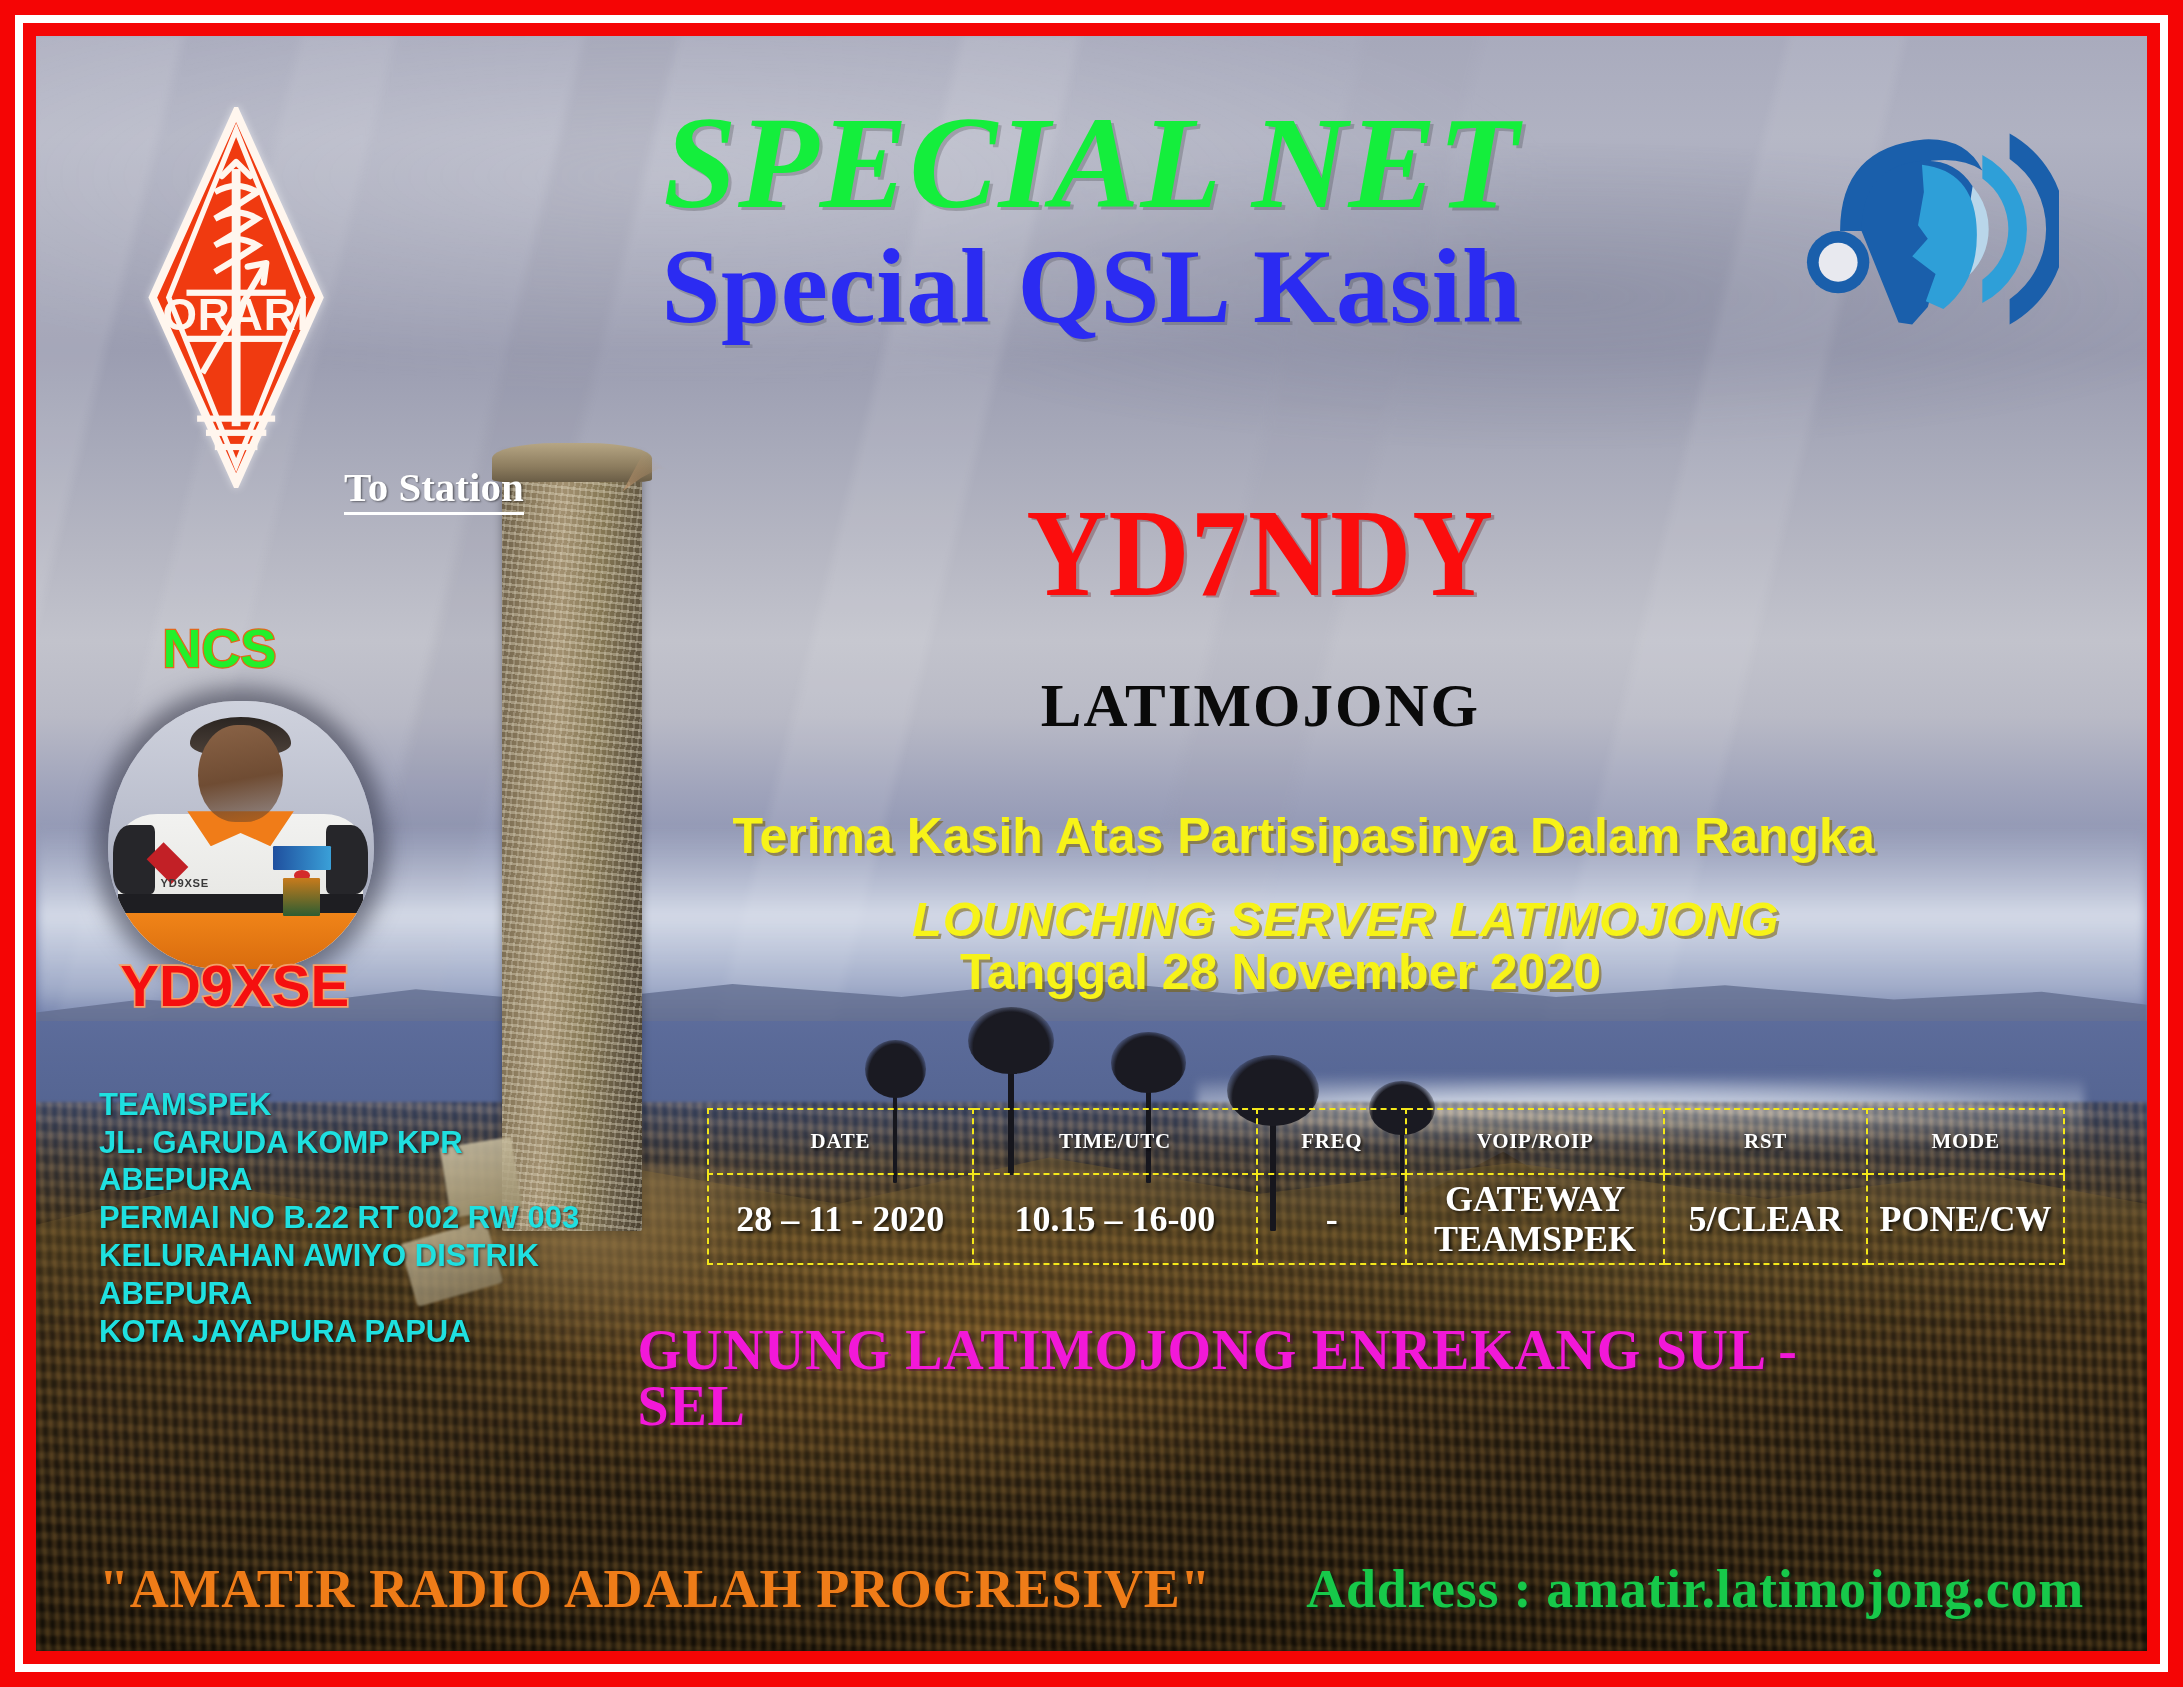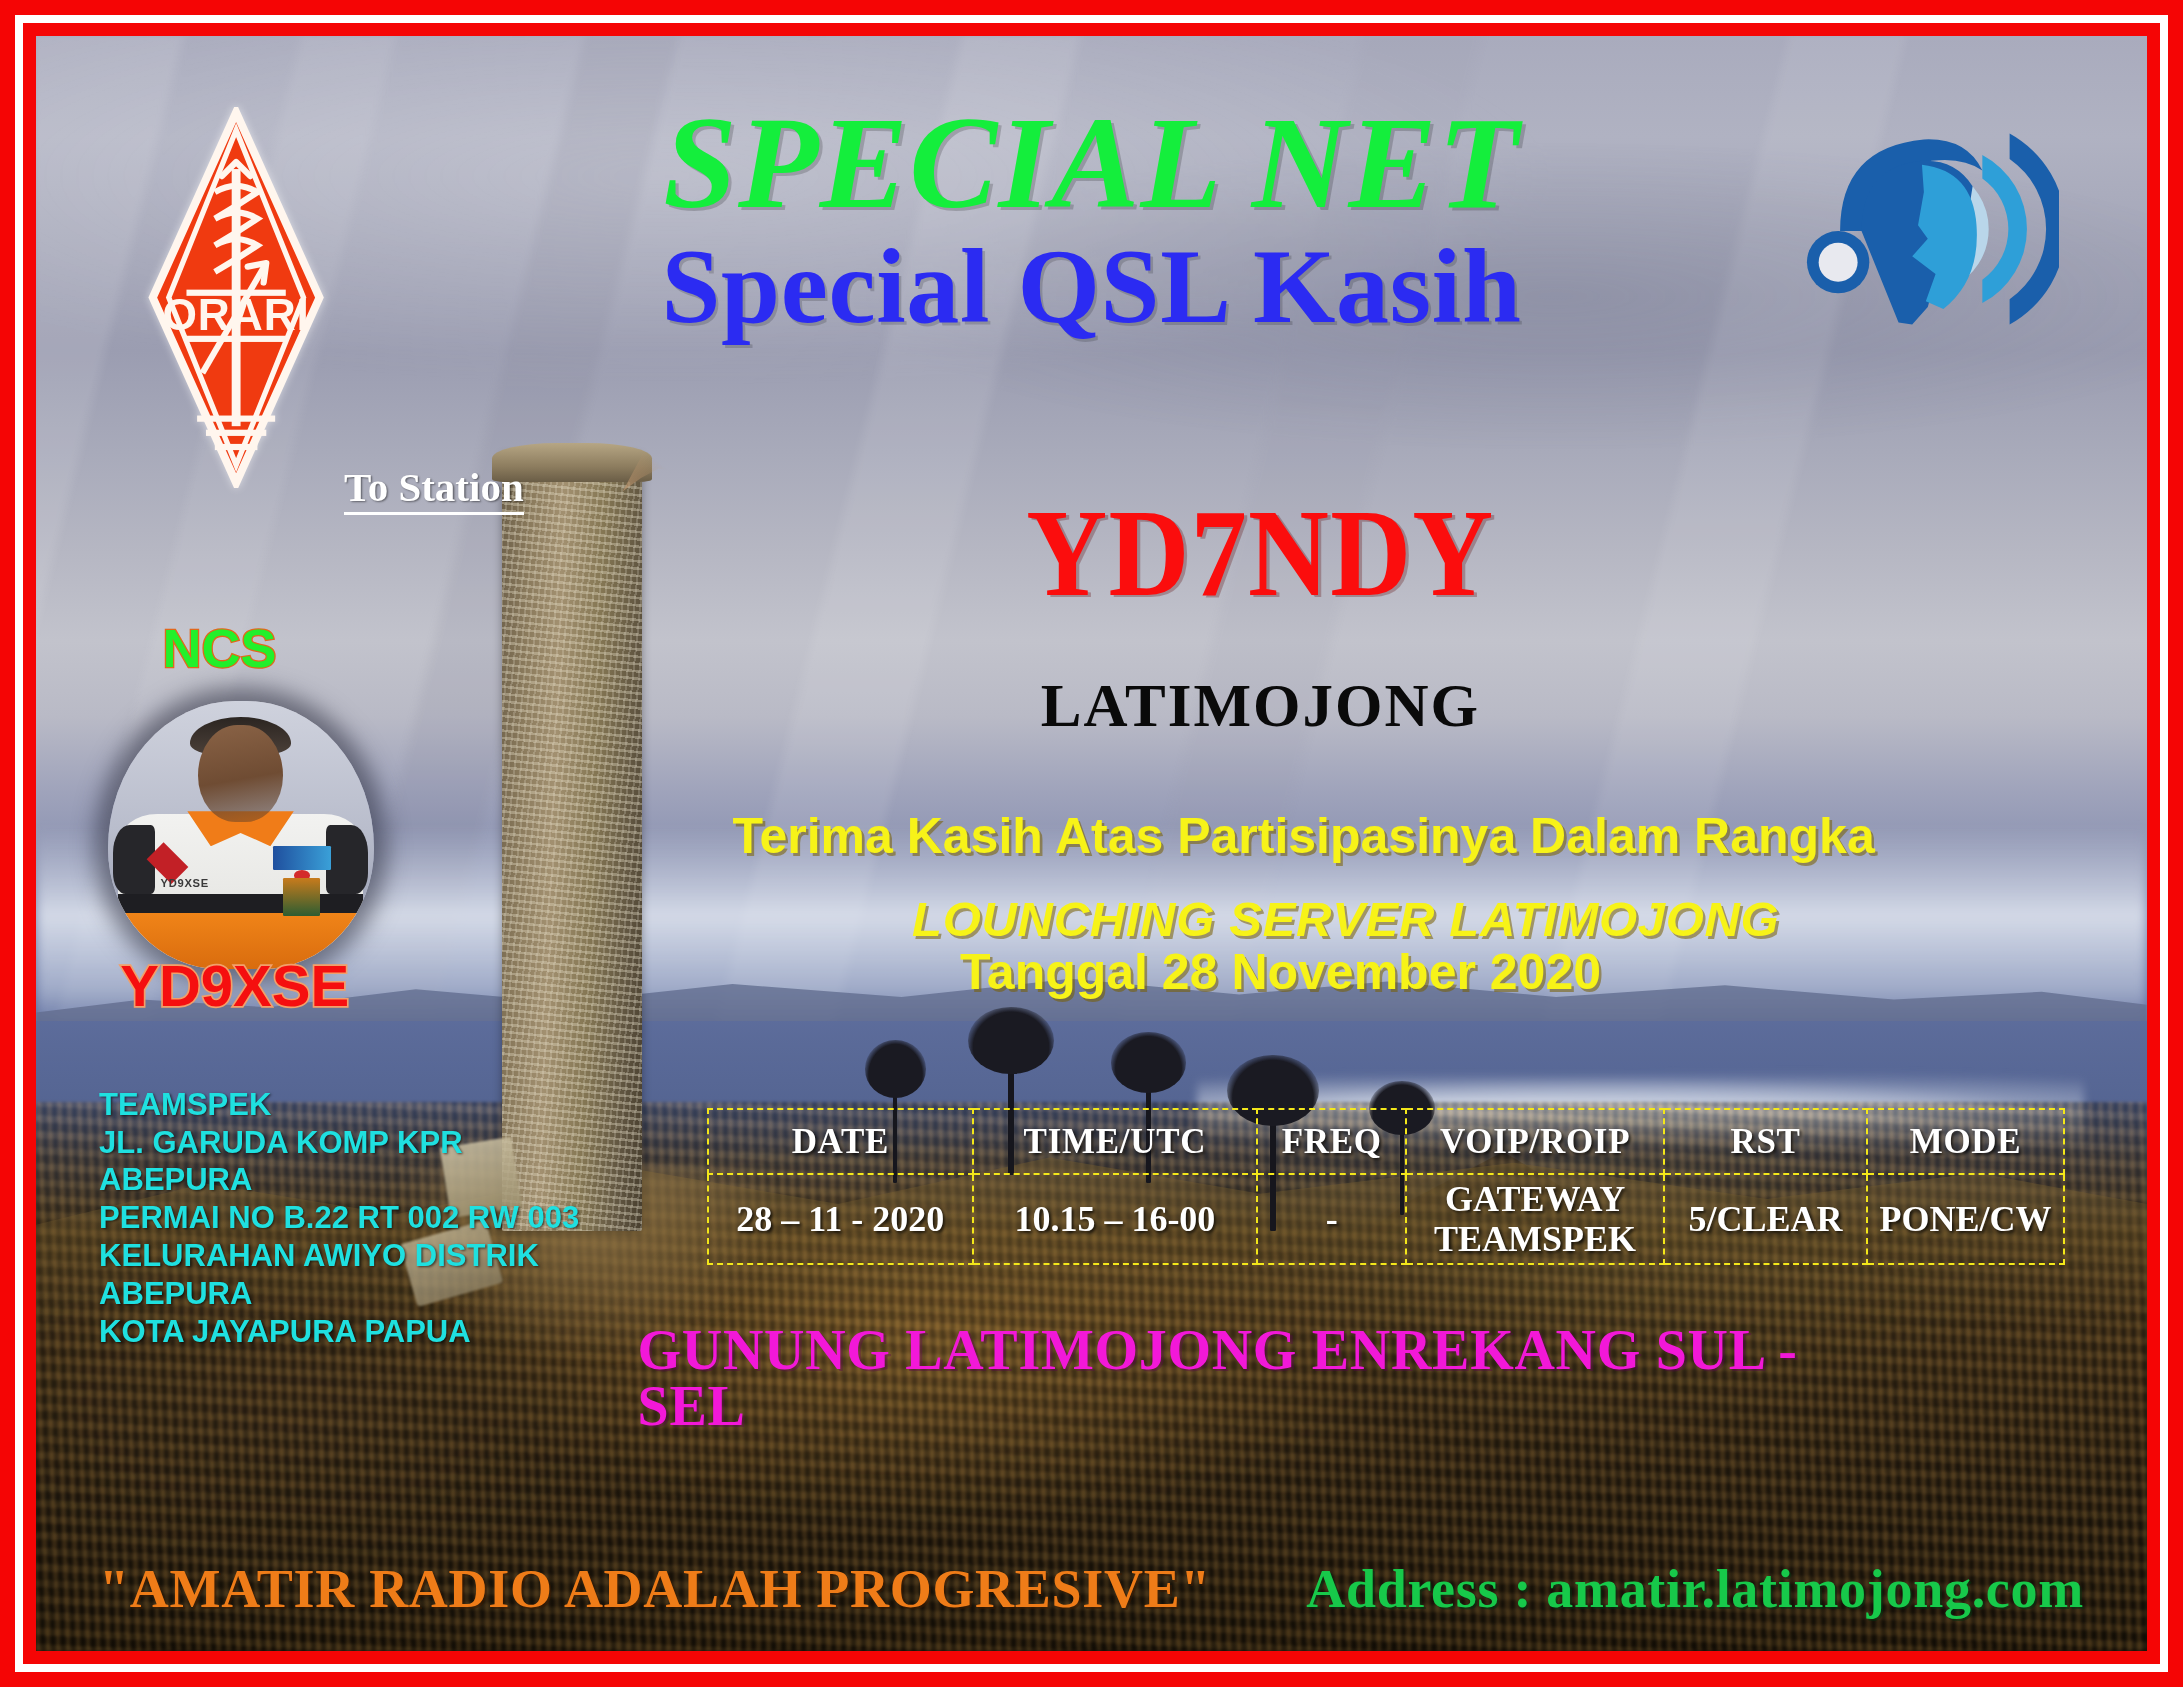--- a/index.html
+++ b/index.html
@@ -289,21 +289,21 @@
   
   .logtable{
     position:absolute;left:31.8%;top:66.4%;width:64.3%;
     border-collapse:collapse;table-layout:fixed;
   }
   .logtable td,.logtable th{
     border:2.6px dashed #f3e71a;color:#ffffff;text-align:center;vertical-align:middle;
     font-family:"Liberation Serif",serif;font-weight:700;
     text-shadow:2px 2px 3.3px rgba(0,0,0,.75);
   }
-  .logtable th{font-size:35px;height:61px;letter-spacing:0.7px;}
+  .logtable th{font-size:21px;height:61px;letter-spacing:0.7px;}
   .logtable td{font-size:36px;height:86px;line-height:1.12;}
   .c0{width:19.5%;} .c1{width:21%;} .c2{width:11%;}
   .c3{width:19%;} .c4{width:15%;} .c5{width:14.5%;}
 </style>
 </head>
 <body>
 
 <div class="card">
   <div class="frame-white">
     <div class="frame-red2">

